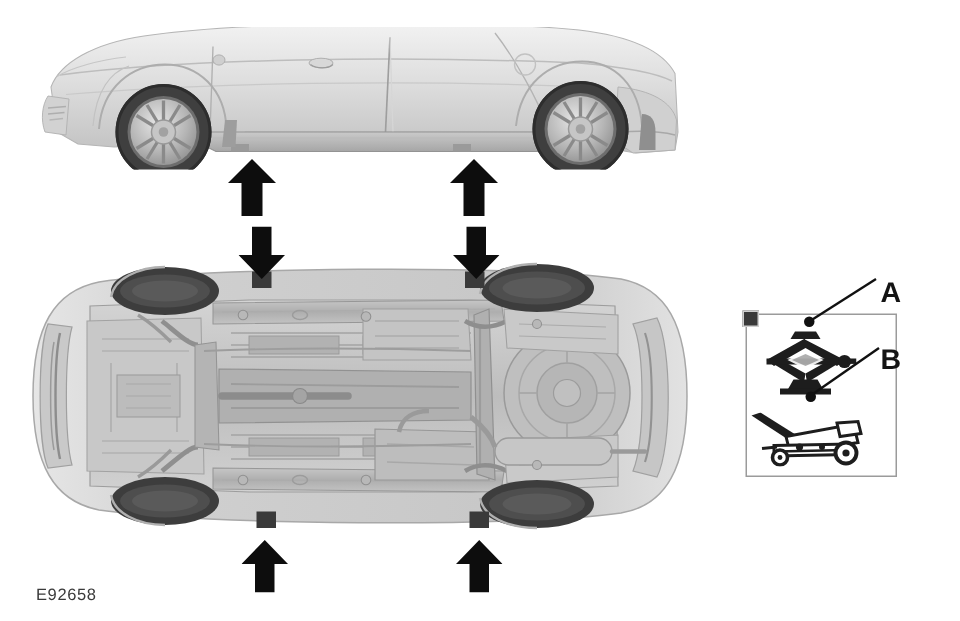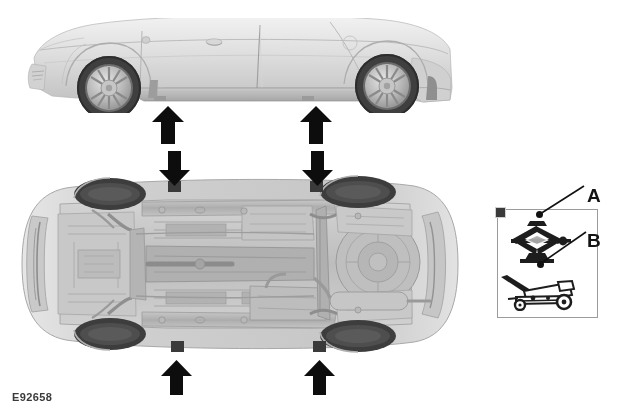--- a/index.html
+++ b/index.html
@@ -5,25 +5,24 @@
   html,body{margin:0;padding:0;background:#ffffff;}
   body{
     width:640px;height:414px;position:relative;overflow:hidden;
     font-family:"Liberation Sans", sans-serif;
     color:#231f20;
   }
   #stage{position:absolute;left:0;top:0;width:640px;height:414px;}
 
   
   .fig-id{
-    position:absolute;left:12px;top:391px;
+    position:absolute;left:24px;top:391px;
     font-size:11px;letter-spacing:.4px;color:#3a3a3a;
     font-family:"Liberation Sans", sans-serif;
     white-space:nowrap;
-    font-weight:bold;
   }
 
   
   .arrow{position:absolute;}
   .arrow svg{display:block;}
 
   
   .legend-box{
     position:absolute;left:497px;top:209px;width:101px;height:109px;
     border:1px solid #9b9b9b;background:#fff;box-sizing:border-box;

